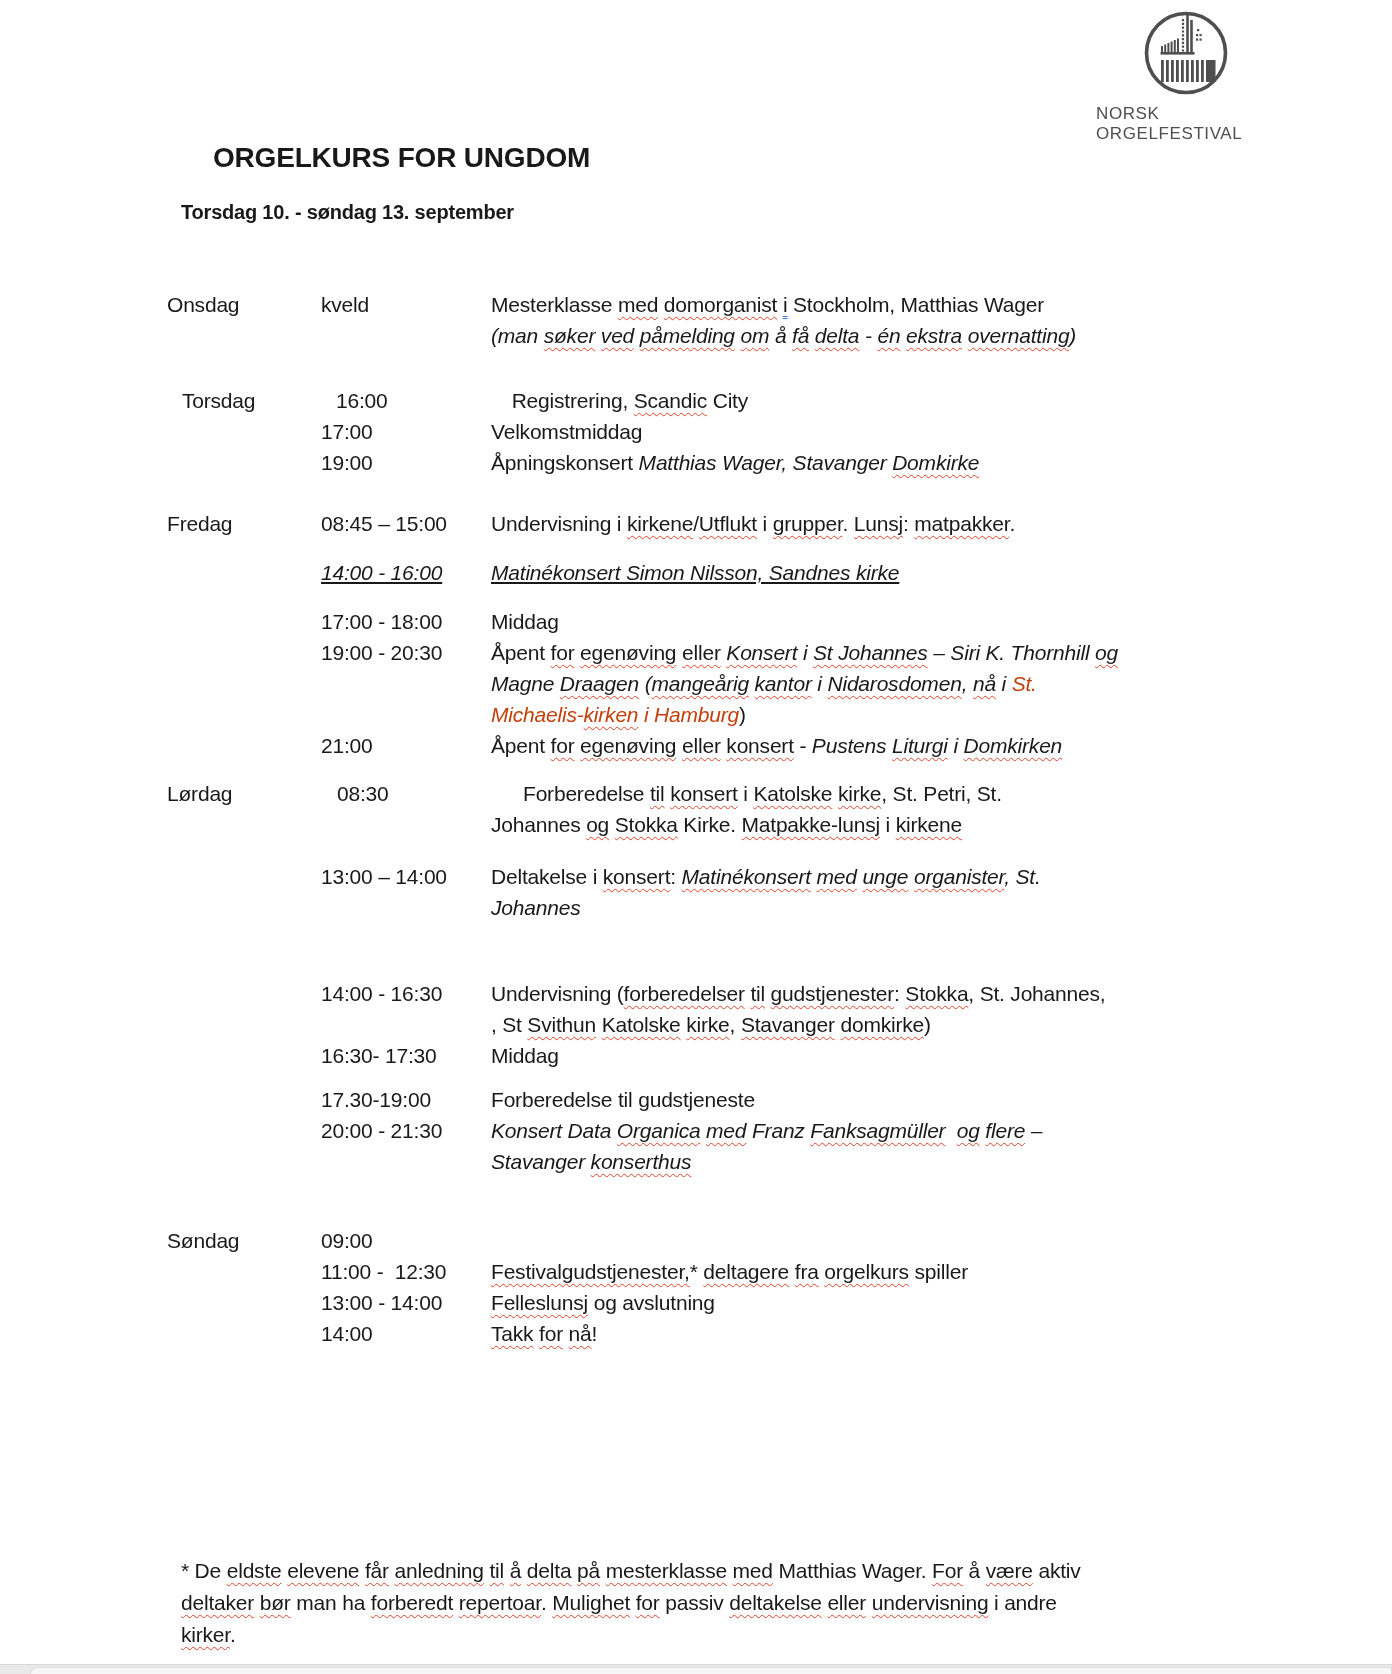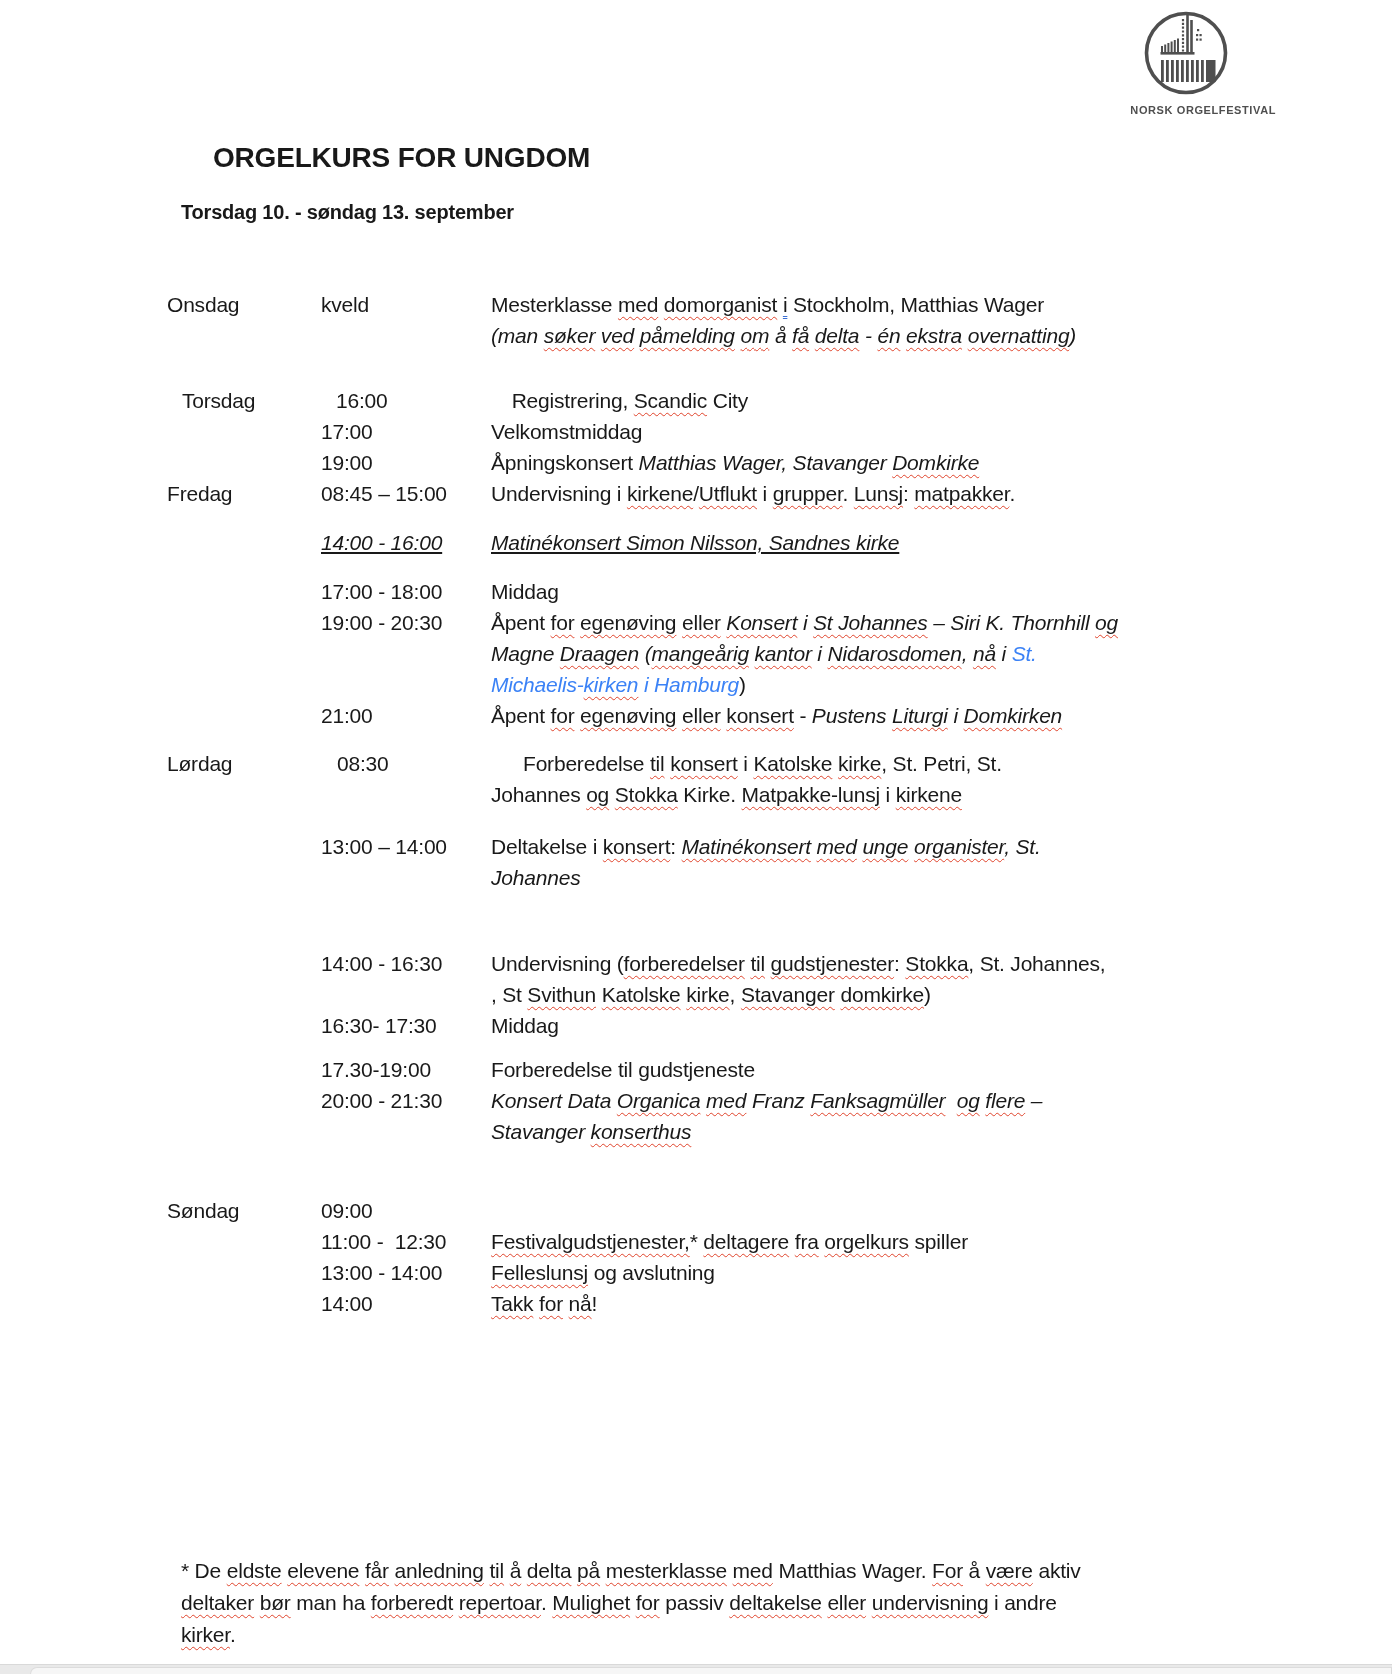--- a/index.html
+++ b/index.html
@@ -7,35 +7,35 @@
     width:1392px;height:1674px;position:relative;background:#ffffff;overflow:hidden;
     font-family:"Liberation Sans","DejaVu Sans",sans-serif;
     color:var(--ink,#191919);
     -webkit-font-smoothing:antialiased;
   }
   .page{position:absolute;inset:0;background:#fff;}
 
   
   .logo{position:absolute;left:1143px;top:10px;width:86px;height:86px;}
   .logo-label{
-    position:absolute;left:1096px;top:104px;width:180px;text-align:right;
-    font-size:11px;font-weight:bold;letter-spacing:.6px;color:var(--logo,#4f4f4f);
+    position:absolute;left:1096px;top:104px;width:180px;text-align:left;
+    font-size:17px;font-weight:normal;letter-spacing:.6px;color:var(--logo,#4f4f4f);
   }
 
   
   .title{position:absolute;left:181px;top:142px;font-size:28px;font-weight:bold;letter-spacing:-0.2px;margin-left:32px;}
   .subtitle{position:absolute;left:181px;top:201px;font-size:20px;font-weight:bold;letter-spacing:-0.2px;}
 
   
   .sched{position:absolute;left:167px;top:289px;width:1205px;font-size:21px;letter-spacing:-0.2px;}
   .srow{display:grid;grid-template-columns:154px 170px auto;}
   .cell{line-height:31px;white-space:pre;}
   .dline{line-height:31px;white-space:pre;}
   .it{font-style:italic;}
-  .lt{color:#3b82f6;}
+  .lt{color:#c2410c;}
   .sp-r{
     text-decoration-line:underline;text-decoration-style:wavy;
     text-decoration-color:var(--spell,#e0442c);text-decoration-thickness:1px;
     text-underline-offset:4px;
   }
   .sp-b{
     text-decoration-line:underline;text-decoration-style:double;
     text-decoration-color:var(--grammar,#3b6fd4);text-decoration-thickness:1px;
     text-underline-offset:4px;
   }
@@ -118,21 +118,21 @@
       <div class="srow">
         <div class="cell"></div>
         <div class="cell">17:00</div>
         <div class="dline"><span class="seg">Velkomstmiddag</span></div>
       </div>
       <div class="srow">
         <div class="cell"></div>
         <div class="cell">19:00</div>
         <div class="dline"><span class="seg">Åpningskonsert </span><span class="seg it">Matthias Wager, Stavanger </span><span class="seg it sp-r">Domkirke</span></div>
       </div>
-      <div class="srow" style="">
+      <div class="srow" style="margin-top: 30px;">
         <div class="cell">Fredag</div>
         <div class="cell">08:45 – 15:00</div>
         <div class="dline"><span class="seg">Undervisning i </span><span class="seg sp-r">kirkene</span><span class="seg">/</span><span class="seg sp-r">Utflukt</span><span class="seg"> i </span><span class="seg sp-r">grupper</span><span class="seg">. </span><span class="seg sp-r">Lunsj</span><span class="seg">: </span><span class="seg sp-r">matpakker</span><span class="seg">.</span></div>
       </div>
       <div class="srow" style="margin-top: 18px; text-decoration: underline;">
         <div class="cell"></div>
         <div class="cell it">14:00 - 16:00</div>
         <div class="dline"><span class="seg it">Matinékonsert Simon Nilsson, Sandnes kirke</span></div>
       </div>
       <div class="srow" style="margin-top: 18px;">

